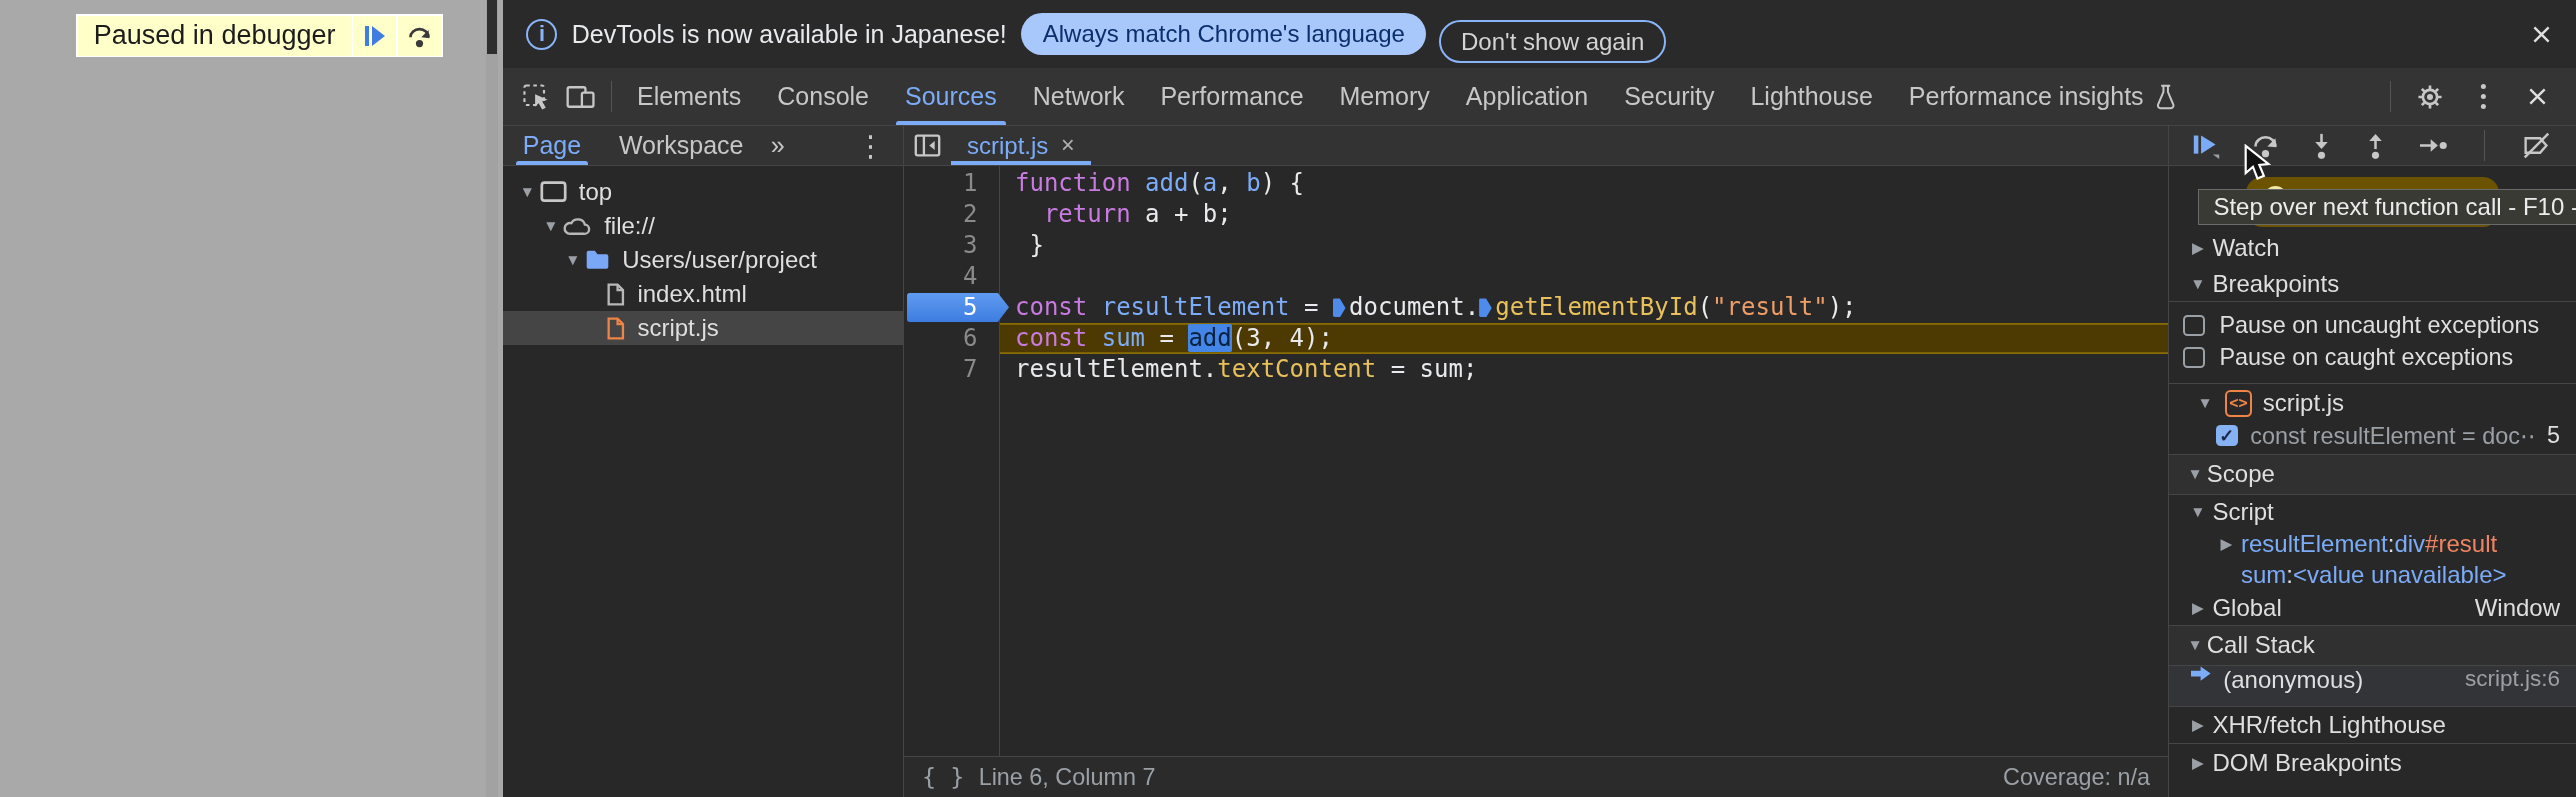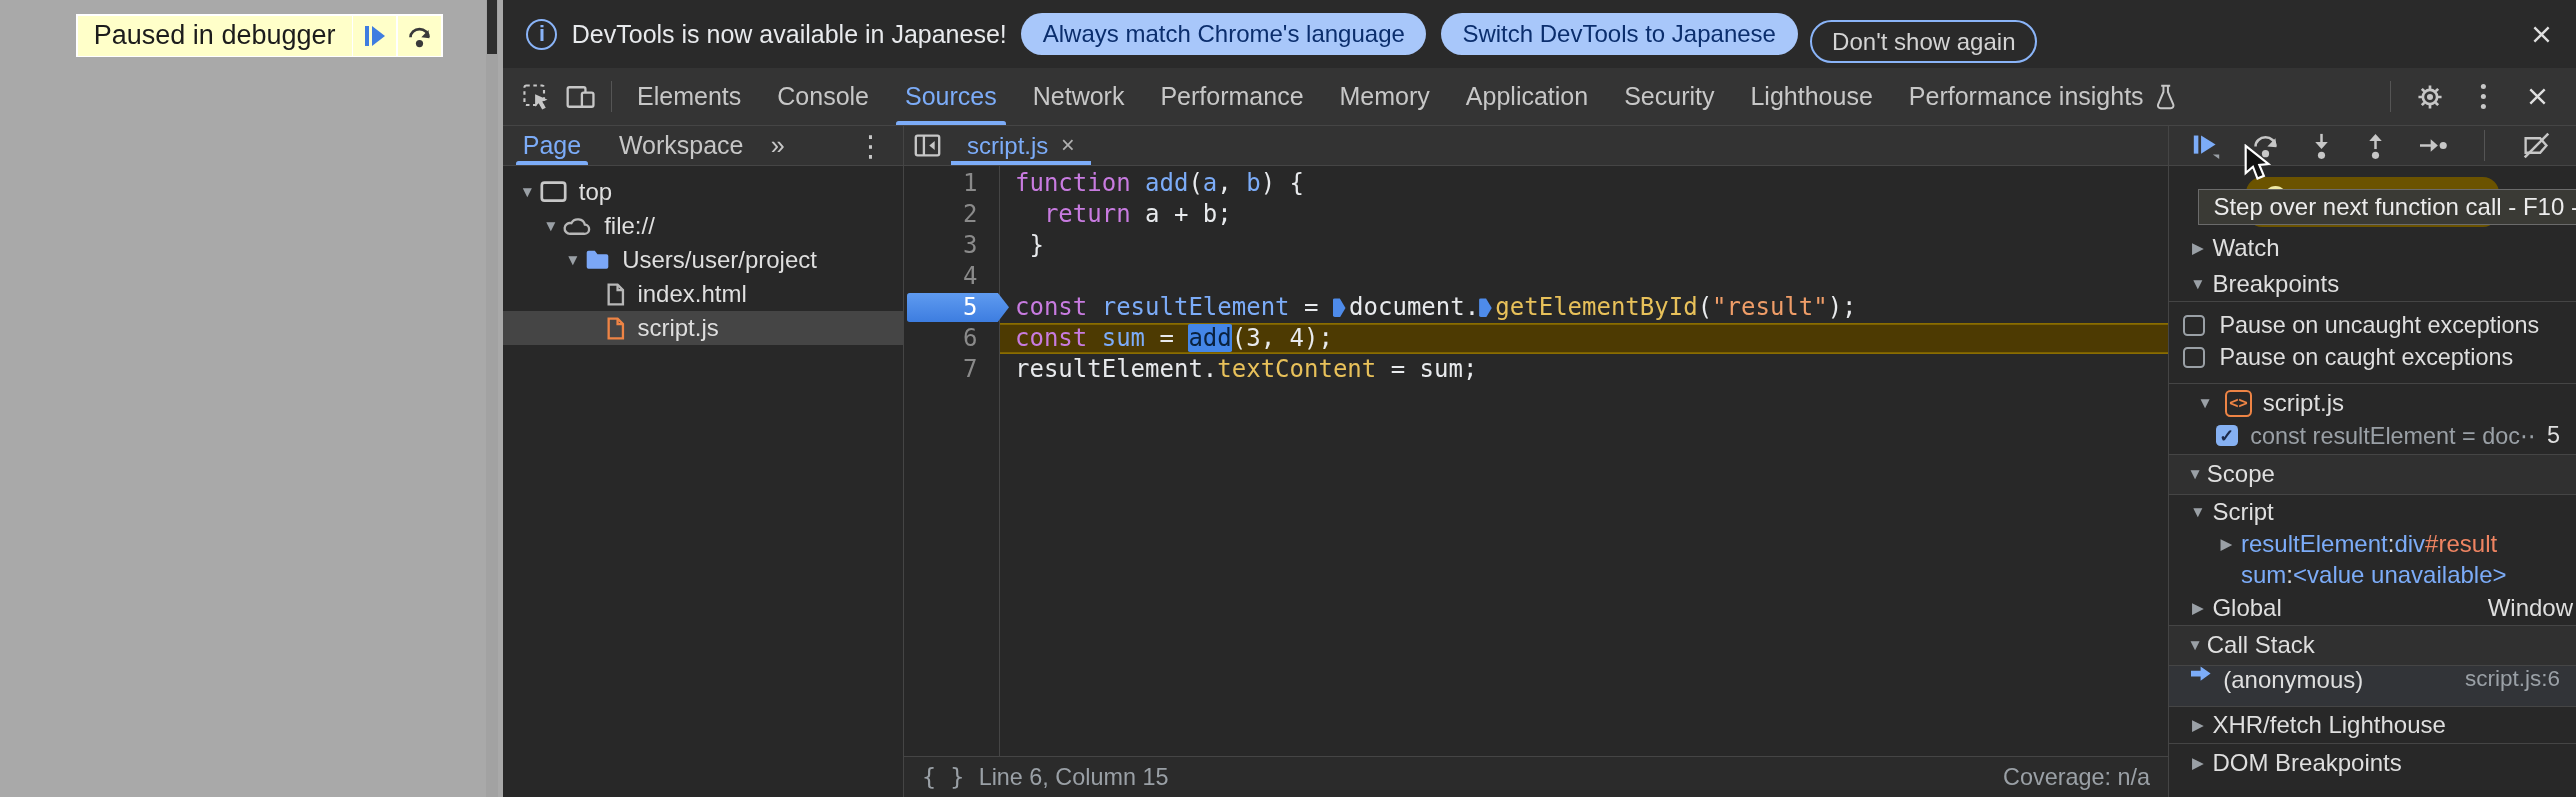--- a/index.html
+++ b/index.html
@@ -107,21 +107,21 @@
   .js-icon { width:27px; height:27px; border:2.7px solid #ee8445; border-radius:5.4px; color:#ee8445; font-size:15.3px; font-weight:bold;
              display:flex; align-items:center; justify-content:center; margin:0 10.8px 0 5.4px; font-family:"DejaVu Sans Mono", monospace; flex:none; }
   .bp-entry { height:36px; display:flex; align-items:center; padding:0 16px 0 47px; gap:12.6px; font-size:23.4px; cursor:pointer; }
   .bp-entry .snippet { color:#9aa0a6; flex:1; white-space:nowrap; overflow:hidden; }
   .bp-entry .lno { color:#dfdfdf; }
   .sec-header { height:41px; background:#303030; border-top:0.9px solid #454545; border-bottom:0.9px solid #454545;
                 display:flex; align-items:center; padding-left:14.4px; font-size:24px; color:#dfdfdf; cursor:pointer; }
   .scope-row { display:flex; align-items:center; font-size:24px; color:#dfdfdf; cursor:pointer; }
   .scope-row.h38 { height:34px; } .scope-row.h34 { height:31px; }
   .pl16 { padding-left:14.4px; } .pl48 { padding-left:43px; } .pl80 { padding-left:72px; }
-  .scope-row .right { margin-left:auto; padding-right:3px; }
+  .scope-row .right { margin-left:auto; padding-right:16px; }
   .c-blue { color:#7cacf8; } .c-orange { color:#ef8462; }
   .stack-row { height:40px; display:flex; align-items:flex-start; padding:0 16px 0 21.6px; background:#323438; font-size:24px; color:#dfdfdf; cursor:pointer; }
   .stack-arrow { width:20px; height:16px; background:#7cacf8; margin-right:12.6px; flex:none;
                  clip-path:polygon(0 32%,50% 32%,50% 5%,100% 50%,50% 95%,50% 68%,0 68%); }
   .stack-row .loc { margin-left:auto; color:#9aa0a6; font-size:22.5px; }
 
   
   .tooltip { position:absolute; left:29px; top:63px; height:36px; background:#3a3a35; border:0.9px solid #6b6b6b;
              display:flex; align-items:center; padding:0 14.4px; font-size:24px; color:#ececec; white-space:nowrap; z-index:30; }
   .mouse-cursor { position:absolute; left:73px; top:18px; z-index:40; }
@@ -152,21 +152,20 @@
       <div class="page-scroll-thumb"></div>
     </div>
   </div>
 
   <div class="devtools">
 
     <div class="infobar">
       <span class="info-icon">i</span>
       <span class="info-msg">DevTools is now available in Japanese!</span>
       <button class="pill-btn">Always match Chrome's language</button>
-      <button class="pill-btn">Switch DevTools to Japanese</button>
       <button class="ghost-btn">Don't show again</button>
       <span class="close-x">
         <svg width="25" height="25" viewBox="0 0 28 28">
             <path d="M6 6 L22 22 M22 6 L6 22" stroke="#dfdfdf" stroke-width="2.6"></path>
           </svg>
       </span>
     </div>
 
     <div class="main-toolbar">
       <span class="tool-icon-btn">
@@ -324,21 +323,21 @@
                 <span class="lc"><span class="tok-kw">const</span><span class="tok-pl"> </span><span class="tok-vr">sum</span><span class="tok-pl"> = </span><span class="tok-hl">add</span><span class="tok-pl">(3, 4);</span></span>
               </div>
               <div class="code-line">
                 <span class="ln">7</span>
                 <span class="lc"><span class="tok-pl">resultElement.</span><span class="tok-fn">textContent</span><span class="tok-pl"> = sum;</span></span>
               </div>
             </div>
         </div>
         <div class="ed-status">
           <span class="braces">{ }</span>
-          <span>Line 6, Column 15</span>
+          <span>Line 6, Column 7</span>
           <span class="coverage">Coverage: n/a</span>
         </div>
       </div>
 
       <div class="dbg">
         <div class="dbg-toolbar">
           <span class="dbg-btn">
             <svg width="31" height="29" viewBox="0 0 34 32">
               <rect x="3" y="5" width="5" height="20" fill="#7cacf8"></rect>
               <path d="M11 5 L27 15 L11 25 Z" fill="#7cacf8"></path>

